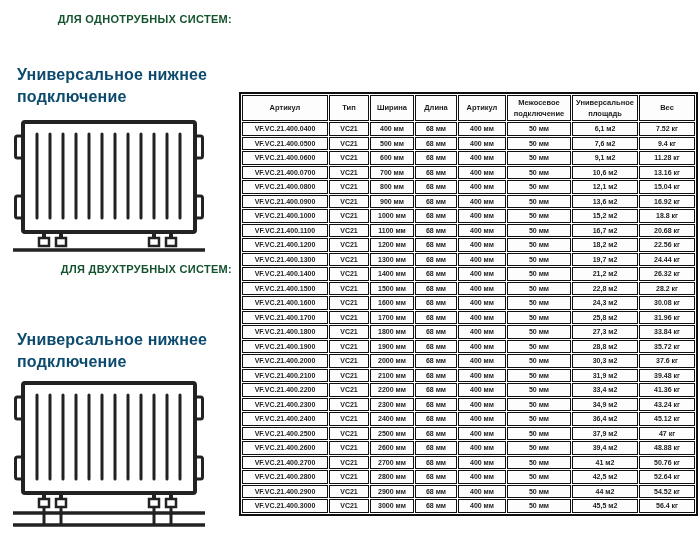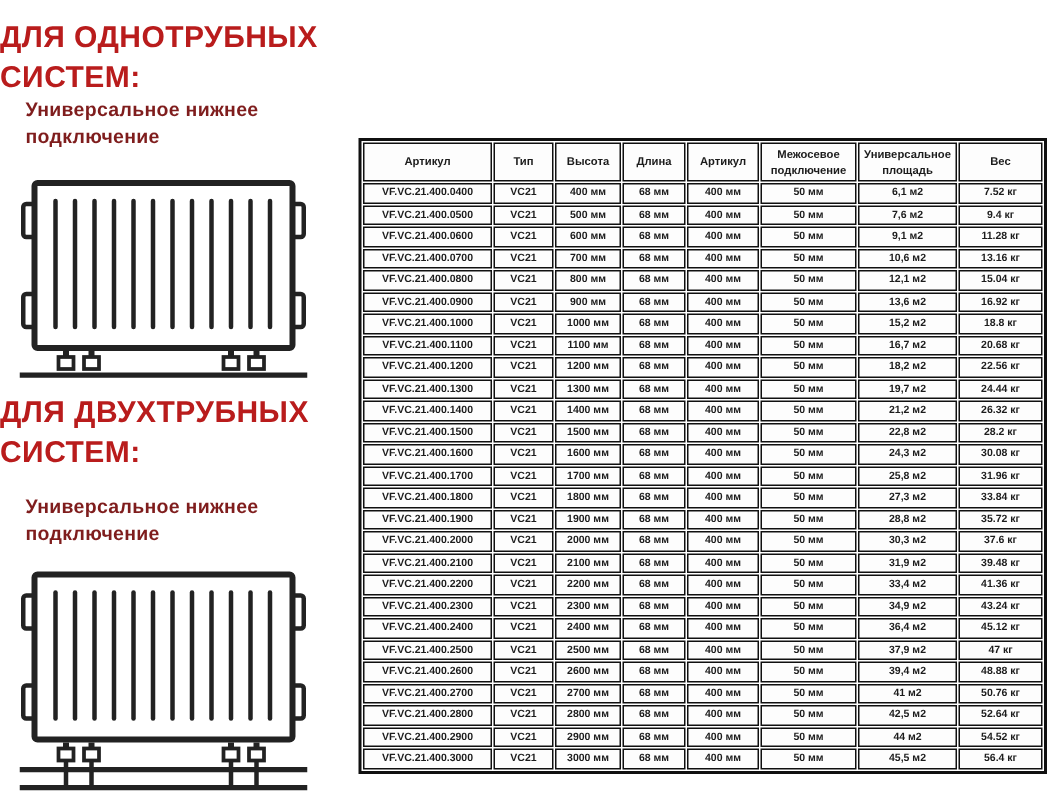--- a/index.html
+++ b/index.html
@@ -9,36 +9,36 @@
     background: #ffffff;
     font-family: "Liberation Sans", sans-serif;
     overflow: hidden;
   }
 
   
   .section-heading {
     position: absolute;
     left: 0;
     width: 232px;
-    text-align: left;
-    font-size: 20px;
+    text-align: right;
+    font-size: 11px;
     line-height: 1.35;
     font-weight: bold;
-    color: #b91c1c;
+    color: #14532d;
     letter-spacing: 0.3px;
   }
   .section-sub {
     position: absolute;
     left: 17px;
     width: 210px;
     text-align: left;
-    font-size: 13px;
+    font-size: 16px;
     line-height: 1.4;
     font-weight: bold;
-    color: #7f1d1d;
+    color: #0c4a6e;
     letter-spacing: 0.2px;
   }
   .diagram { position: absolute; left: 13px; }
   #heading-1 { top: 12px; }
   #sub-1     { top: 64px; }
   #diagram-1 { top: 119px; }
   #heading-2 { top: 262px; }
   #sub-2     { top: 329px; }
   #diagram-2 { top: 380px; }
 
@@ -190,21 +190,21 @@
         <col class="c-wid">
       <col class="c-hgt">
         <col class="c-mez">
         <col class="c-otp">
         <col class="c-ves">
     </colgroup>
     <thead>
       <tr>
         <th>Артикул</th>
         <th>Тип</th>
-        <th>Высота</th>
+        <th>Ширина</th>
         <th>Длина</th>
         <th>Артикул</th>
         <th>Межосевое подключение</th>
         <th>Универсальное площадь</th>
         <th>Вес</th>
       </tr>
     </thead>
     <tbody>
         <tr>
           <td>VF.VC.21.400.0400</td>

